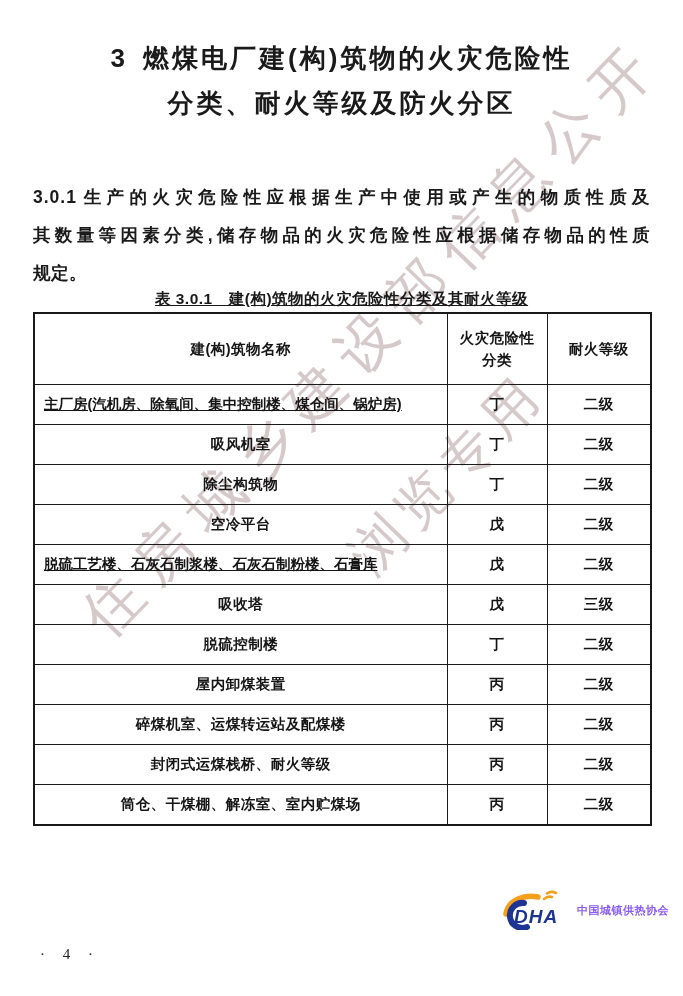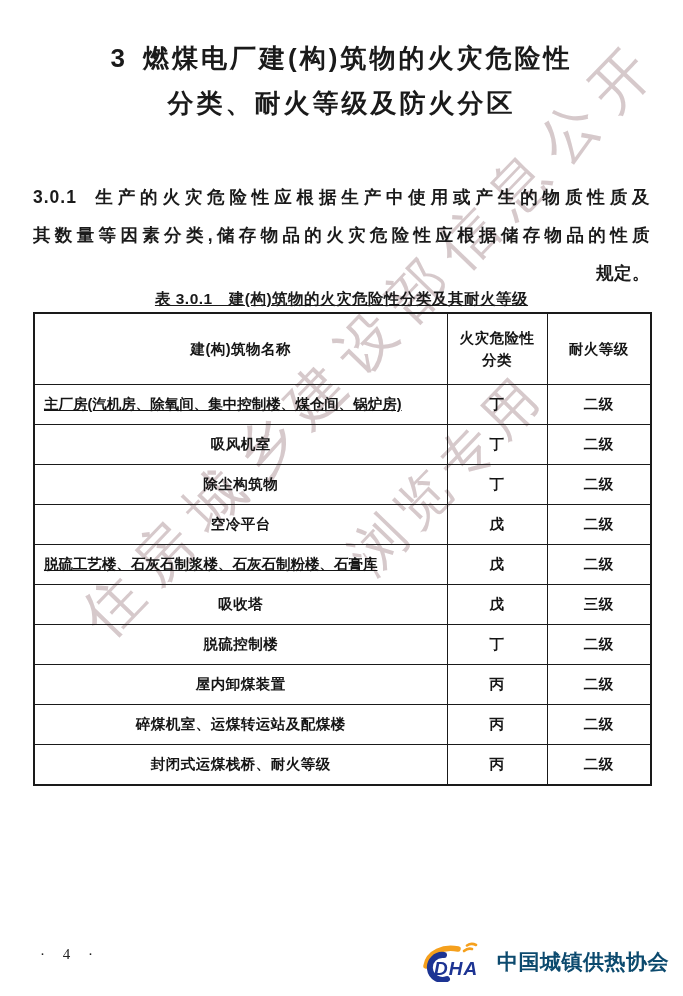--- a/index.html
+++ b/index.html
@@ -20,23 +20,23 @@
   #wm-main{left:372px;top:338px;font-size:58px;letter-spacing:15px;}
   #wm-browse{left:448px;top:474px;font-size:54px;letter-spacing:9px;}
   
   .content{position:relative;z-index:2;padding:36px 33px 0 33px;border-radius:7px;}
   .doc-title{
     text-align:center;font-size:26px;font-weight:bold;
     line-height:45px;letter-spacing:3px;margin:0;
   }
   .doc-title .chapter-no{margin-right:18px;letter-spacing:0;}
   .clause{margin-top:52px;font-size:17.5px;font-weight:600;letter-spacing:.5px;}
-  .clause .cl-line{line-height:38px;height:38px;overflow:hidden;text-align:right;}
+  .clause .cl-line{line-height:38px;height:38px;overflow:hidden;}
   .clause .just{text-align:justify;text-align-last:justify;}
-  .clause .cl-num{font-weight:bold;margin-right:14px;letter-spacing:1px;}
+  .clause .cl-num{font-weight:bold;margin-right:2px;letter-spacing:1px;}
   .tbl-caption{
     margin-top:-6px;text-align:center;
     font-size:15.5px;font-weight:bold;line-height:26px;letter-spacing:.5px;text-decoration:underline;
   }
   
   table.fire-table{
     border-collapse:collapse;margin-top:0;
     width:617px;table-layout:fixed;background:transparent;
     border:2.5px solid #1a1a1a;
   }
@@ -52,25 +52,25 @@
   .fire-table thead th{height:70px;line-height:22px;}
   .fire-table tbody td{height:39px;}
   .fire-table td.al{text-align:left;padding-left:9px;letter-spacing:0;text-decoration:underline;}
   
   .page-no{
     position:absolute;left:40px;top:946px;z-index:2;
     font-family:"Liberation Serif","DejaVu Serif",serif;
     font-size:15px;letter-spacing:7px;color:#222;
   }
   .logo{
-    position:absolute;right:14px;top:942px;z-index:2;
+    position:absolute;right:14px;top:890px;z-index:2;
     display:flex;align-items:center;gap:5px;
   }
   .logo-name{
-    font-size:21px;font-weight:bold;color:#0c4a6e;letter-spacing:.5px;
+    font-size:11px;font-weight:bold;color:#8b5cf6;letter-spacing:.5px;
   }
 </style>
 </head>
 <body>
 
 <div class="wm-layer">
   <div class="wm" id="wm-main">住房城乡建设部信息公开</div>
   <div class="wm" id="wm-browse">浏览专用</div>
 </div>
 
@@ -150,20 +150,25 @@
         <tr>
         <td>碎煤机室、运煤转运站及配煤楼</td>
         <td>丙</td>
         <td>二级</td>
       </tr>
         <tr>
         <td>封闭式运煤栈桥、耐火等级</td>
         <td>丙</td>
         <td>二级</td>
       </tr>
+        <tr>
+        <td>筒仓、干煤棚、解冻室、室内贮煤场</td>
+        <td>丙</td>
+        <td>二级</td>
+      </tr>
       </tbody>
   </table>
 </div>
 
 <div class="page-no">· 4 ·</div>
 
 <div class="logo">
   <svg width="72" height="40" viewBox="0 0 72 40">
 
     <path d="M6 24 C8 10, 24 4, 38 7" fill="none" stroke="#f5a01d" stroke-width="5.5" stroke-linecap="round"></path>

